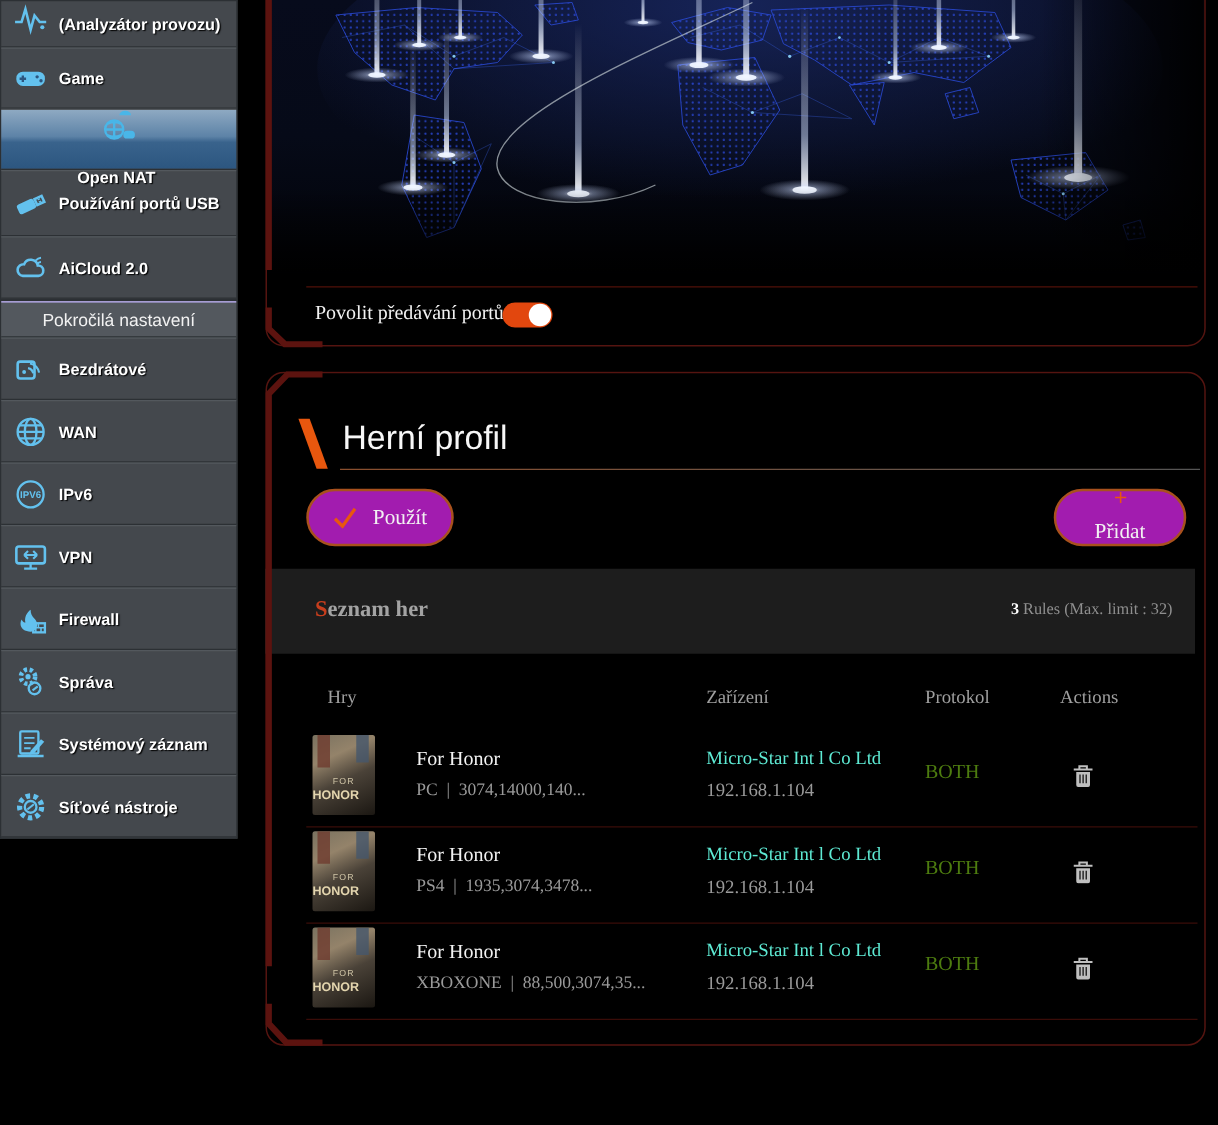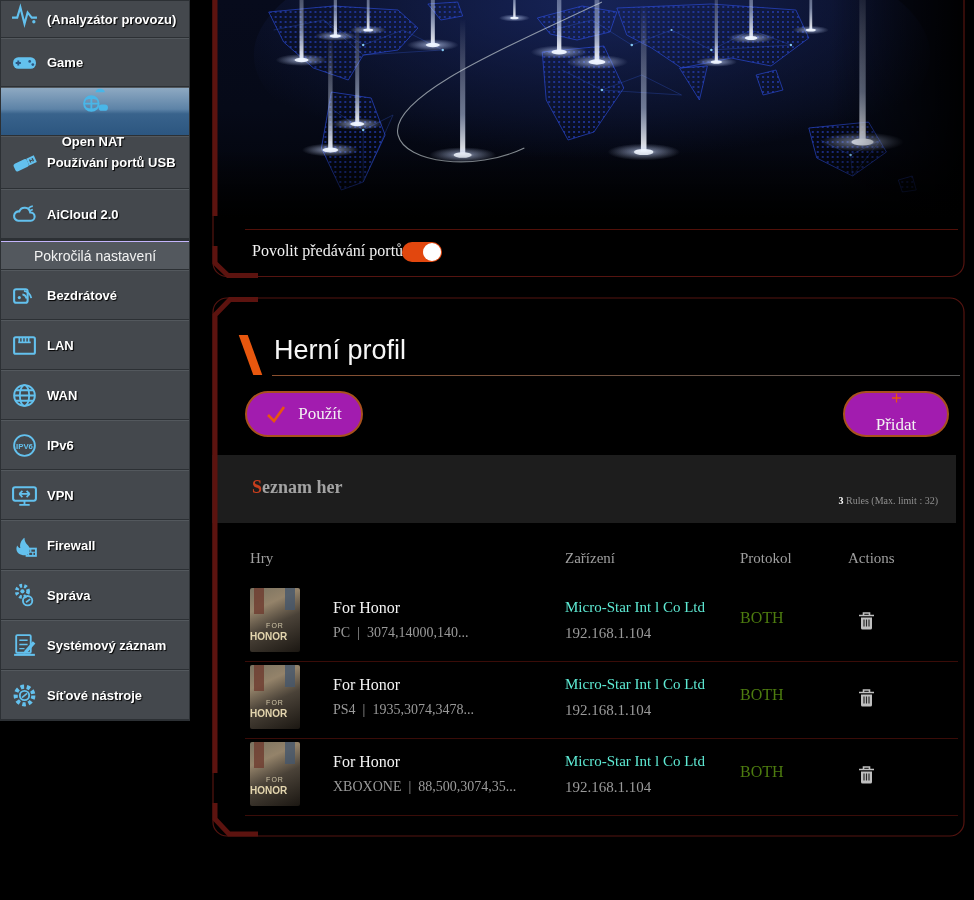--- a/index.html
+++ b/index.html
@@ -43,21 +43,21 @@
   .pill-btn{position:absolute;top:94px;height:46px;border-radius:24px;background:#a21caf;
             border:2px solid #a8511d;display:flex;align-items:center;justify-content:center;
             gap:12px;cursor:pointer;box-sizing:border-box;}
   .pill-btn .lbl{font-size:17px;color:#f2f2f2;}
   .btn-apply{left:33px;width:118px;}
   .btn-add{left:631px;width:106px;flex-direction:column;}
   .list-band{position:absolute;left:0;top:158px;width:744px;height:68px;background:#1d1d1d;}
   .list-band .band-title{position:absolute;left:40px;top:22px;font-size:18px;font-weight:bold;}
   .band-title .first{color:#c73e1d;}
   .band-title .rest{color:#a3a3a3;}
-  .rules{position:absolute;right:18px;top:40px;font-size:10px;color:#8f8f8f;}
+  .rules{position:absolute;right:18px;top:24px;font-size:13px;color:#8f8f8f;}
   .rules .count{color:#fff;font-weight:bold;}
   .col-head{position:absolute;top:253px;font-size:15px;color:#9f9f9f;}
   .grow{position:absolute;left:0;width:753px;height:77px;}
   .row-sep{position:absolute;left:33px;width:713px;height:1px;background:#3a0c08;}
   .thumb{position:absolute;left:38px;top:3px;width:50px;height:64px;border-radius:2px;overflow:hidden;
          background:linear-gradient(150deg,#6b6털 0,#000 0);
          background:linear-gradient(155deg,#7a7260 0%,#94836a 28%,#4a4238 55%,#1b1712 100%);}
   .thumb .band-l{position:absolute;left:4px;top:0;width:10px;height:26px;background:#6e3b2e;opacity:.8;}
   .thumb .band-r{position:absolute;right:5px;top:0;width:10px;height:22px;background:#45566b;opacity:.8;}
   .thumb .t1{position:absolute;left:0;right:0;top:34px;text-align:center;
@@ -147,30 +147,20 @@
         <span class="sb-icon">
           <svg viewBox="0 0 26 26" fill="none" stroke="#63c1ee" stroke-width="2">
             <rect x="3" y="7" width="13" height="13" rx="2"></rect>
               <circle cx="8" cy="15" r="1.5" fill="#63c1ee" stroke="none"></circle>
             <path d="M11,12 a5,5 0 0 1 4,4 M12.5,8.5 a9,9 0 0 1 7,7" stroke-width="1.7"></path>
           </svg>
           </span>
         <span class="sb-label">Bezdrátové</span>
       </div>
 
-      <div class="sb-item">
-        <span class="sb-icon">
-          <svg viewBox="0 0 26 26" fill="none" stroke="#63c1ee" stroke-width="2">
-            <rect x="3" y="5" width="20" height="16" rx="1.5"></rect>
-            <path d="M8,5 v5 M11,5 v5 M14,5 v5 M17,5 v5" stroke-width="1.6"></path>
-              <path d="M7,10 h12" stroke-width="1.6"></path>
-          </svg>
-          </span>
-        <span class="sb-label">LAN</span>
-      </div>
 
       <div class="sb-item">
         <span class="sb-icon">
           <svg viewBox="0 0 26 26" fill="none" stroke="#63c1ee" stroke-width="1.8">
             <circle cx="13" cy="13" r="10"></circle>
               <ellipse cx="13" cy="13" rx="4.5" ry="10"></ellipse>
             <path d="M3,13 h20 M4.5,8 h17 M4.5,18 h17"></path>
           </svg>
           </span>
         <span class="sb-label">WAN</span>
@@ -369,21 +359,21 @@
 
     <div class="list-band">
       <div class="band-title">
         <span class="first">S</span><span class="rest">eznam her</span>
       </div>
       <div class="rules">
         <span class="count">3</span><span> Rules (Max. limit : 32)</span>
       </div>
     </div>
 
-    <div class="col-head" style="left:38px">Hry</div>
+    <div class="col-head" style="left:50px">Hry</div>
     <div class="col-head" style="left:353px">Zařízení</div>
     <div class="col-head" style="left:528px">Protokol</div>
     <div class="col-head" style="left:636px">Actions</div>
 
     <div class="grow" style="top:288px">
       <div class="thumb">
         <span class="band-l"></span>
           <span class="band-r"></span>
         <span class="t1">FOR</span>
         <span class="t2">HONOR</span>

